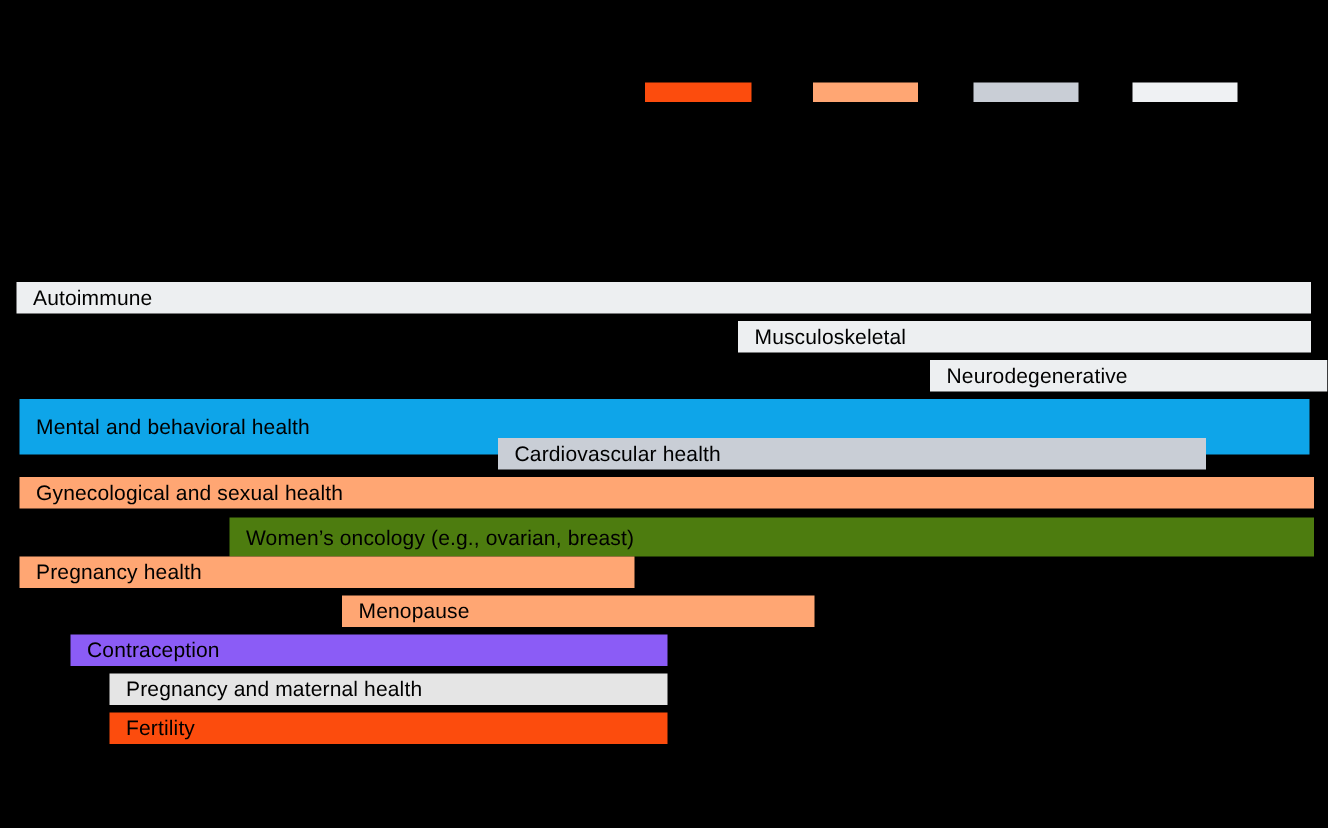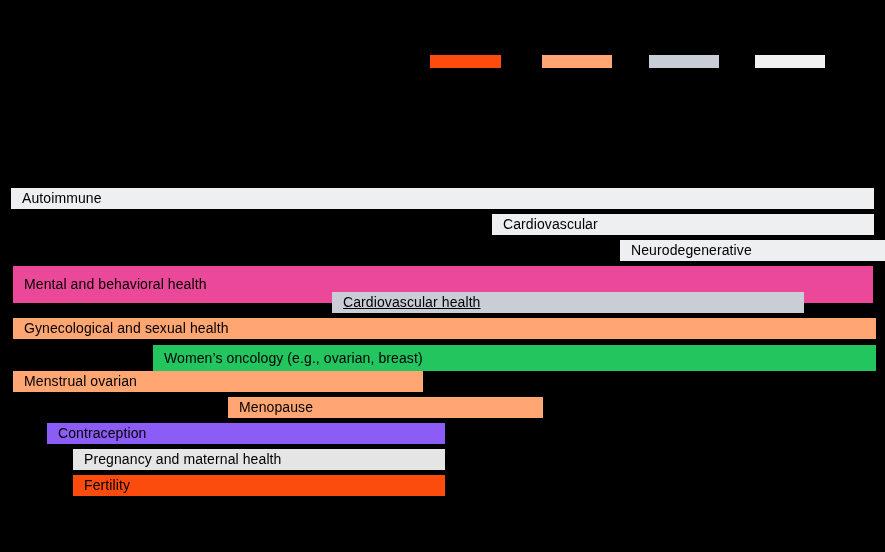--- a/index.html
+++ b/index.html
@@ -45,39 +45,39 @@
       <div class="swatch" style="left: 430px; top: 55px; width: 71px; height: 13px; background: rgb(252, 76, 13);"></div>
       <div class="swatch" style="left: 542px; top: 55px; width: 70px; height: 13px; background: rgb(255, 166, 115);"></div>
       <div class="swatch" style="left: 649px; top: 55px; width: 70px; height: 13px; background: rgb(201, 206, 214);"></div>
       <div class="swatch" style="left: 755px; top: 55px; width: 70px; height: 13px; background: rgb(239, 241, 243);"></div>
     </div>
   <div class="plot">
       <div class="bar" style="left: 11px; top: 188px; width: 863px; height: 21px; background: rgb(237, 239, 241);">
         <span class="bar-label">Autoimmune</span>
       </div>
       <div class="bar" style="left: 492px; top: 214px; width: 382px; height: 21px; background: rgb(237, 239, 241);">
-        <span class="bar-label">Cardiovascular</span>
+        <span class="bar-label">Musculoskeletal</span>
       </div>
       <div class="bar" style="left: 590px; top: 240px; width: 284px; height: 21px; background: rgb(237, 239, 241); margin-left: 30px;">
         <span class="bar-label">Neurodegenerative</span>
       </div>
-      <div class="bar" style="left: 13px; top: 266px; width: 860px; height: 37px; background: #ec4899;">
+      <div class="bar" style="left: 13px; top: 266px; width: 860px; height: 37px; background: #0ea5e9;">
         <span class="bar-label">Mental and behavioral health</span>
       </div>
-      <div class="bar" style="left: 332px; top: 292px; width: 472px; height: 21px; background: rgb(201, 206, 214); text-decoration: underline;">
+      <div class="bar" style="left: 332px; top: 292px; width: 472px; height: 21px; background: rgb(201, 206, 214);">
         <span class="bar-label">Cardiovascular health</span>
       </div>
       <div class="bar" style="left: 13px; top: 318px; width: 863px; height: 21px; background: rgb(255, 166, 115);">
         <span class="bar-label">Gynecological and sexual health</span>
       </div>
-      <div class="bar" style="left: 153px; top: 345px; width: 723px; height: 26px; background: #22c55e;">
+      <div class="bar" style="left: 153px; top: 345px; width: 723px; height: 26px; background: #4d7c0f;">
         <span class="bar-label">Women’s oncology (e.g., ovarian, breast)</span>
       </div>
       <div class="bar" style="left: 13px; top: 371px; width: 410px; height: 21px; background: rgb(255, 166, 115);">
-        <span class="bar-label">Menstrual ovarian</span>
+        <span class="bar-label">Pregnancy health</span>
       </div>
       <div class="bar" style="left: 228px; top: 397px; width: 315px; height: 21px; background: rgb(255, 166, 115);">
         <span class="bar-label">Menopause</span>
       </div>
       <div class="bar" style="left: 47px; top: 423px; width: 398px; height: 21px; background: #8b5cf6;">
         <span class="bar-label">Contraception</span>
       </div>
       <div class="bar" style="left: 73px; top: 449px; width: 372px; height: 21px; background: #e5e5e5;">
         <span class="bar-label">Pregnancy and maternal health</span>
       </div>

